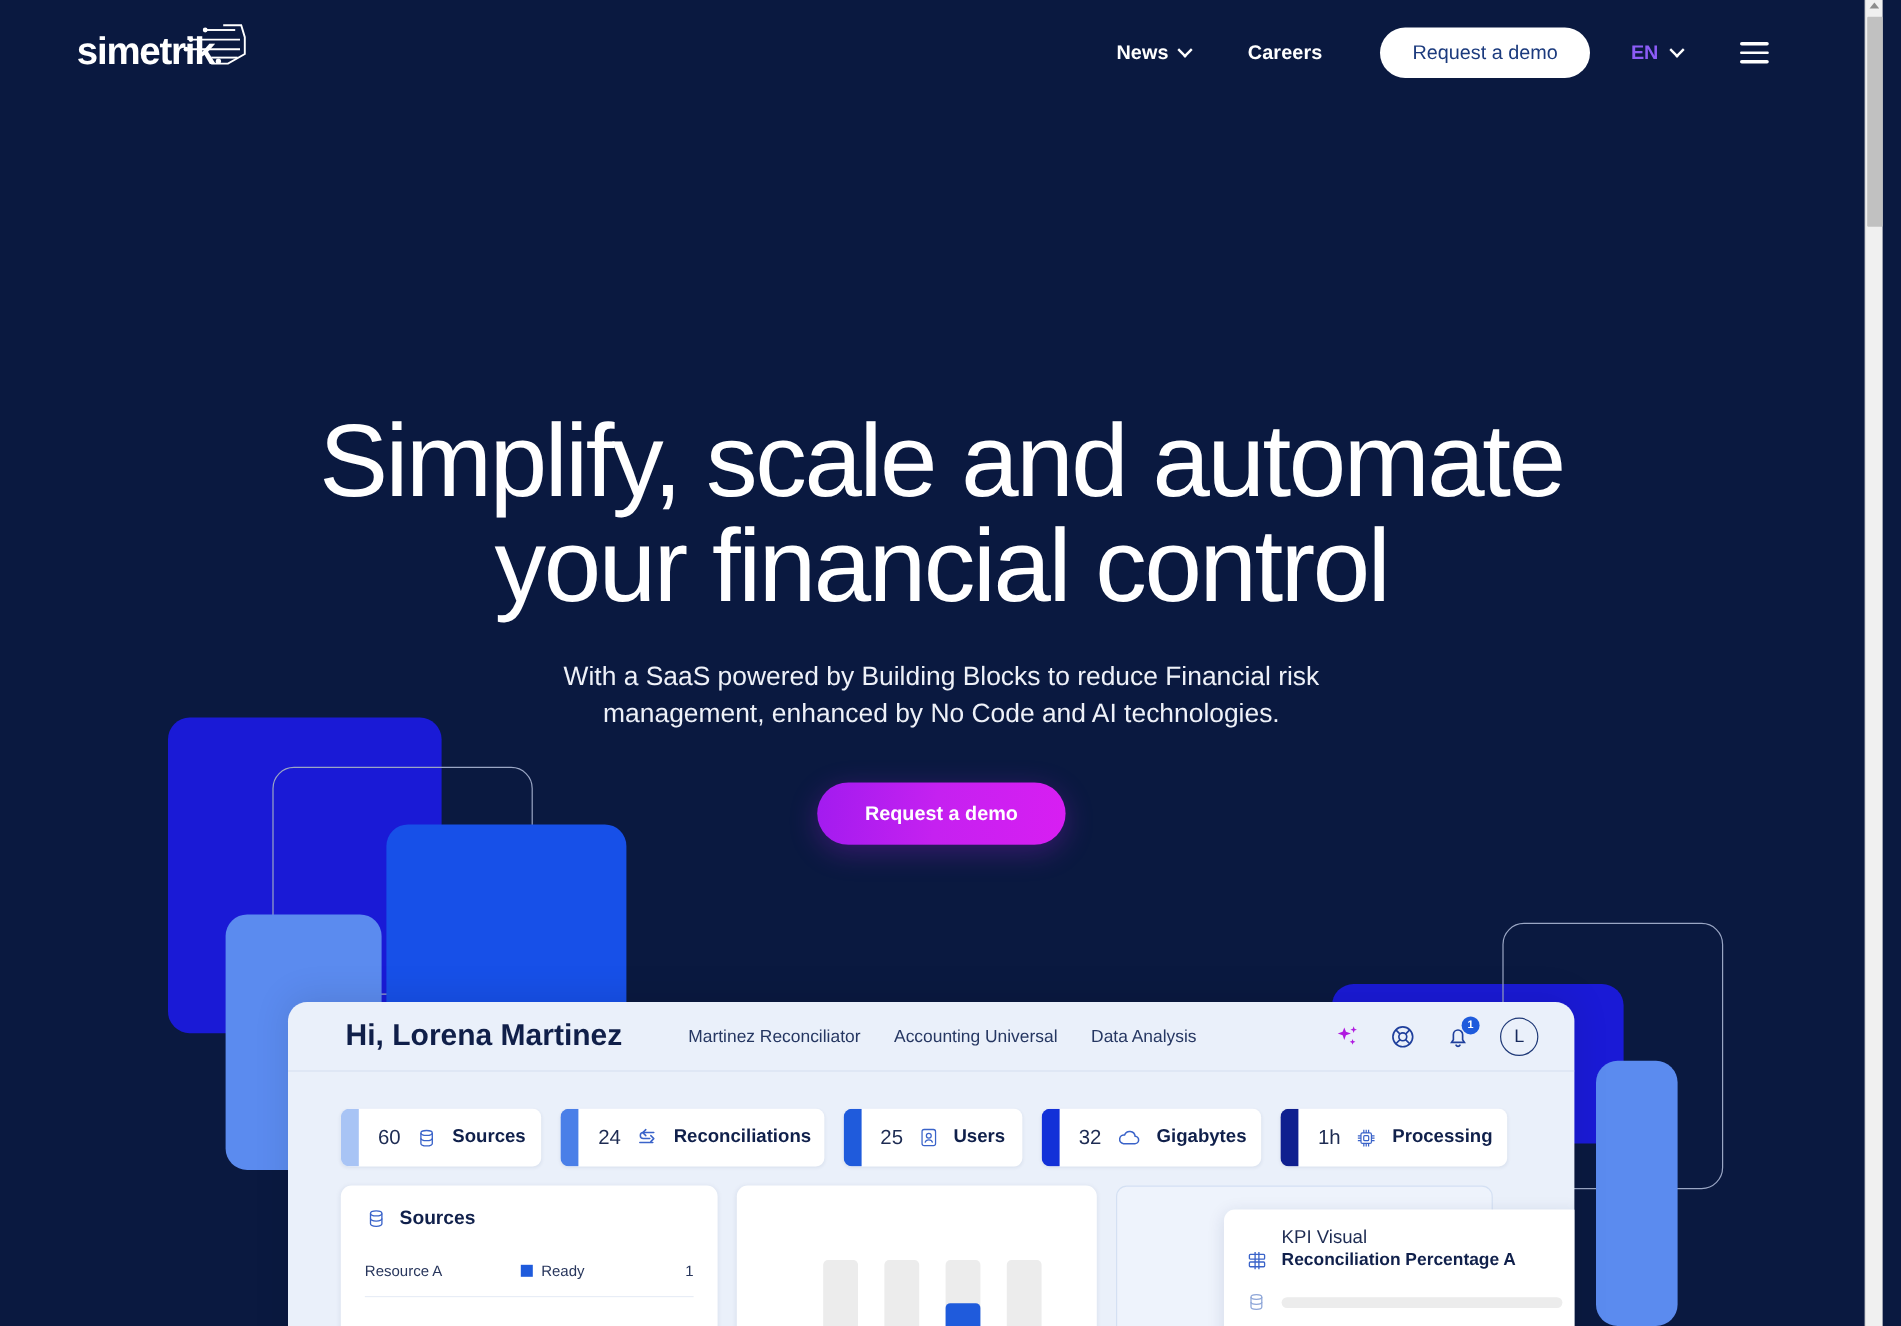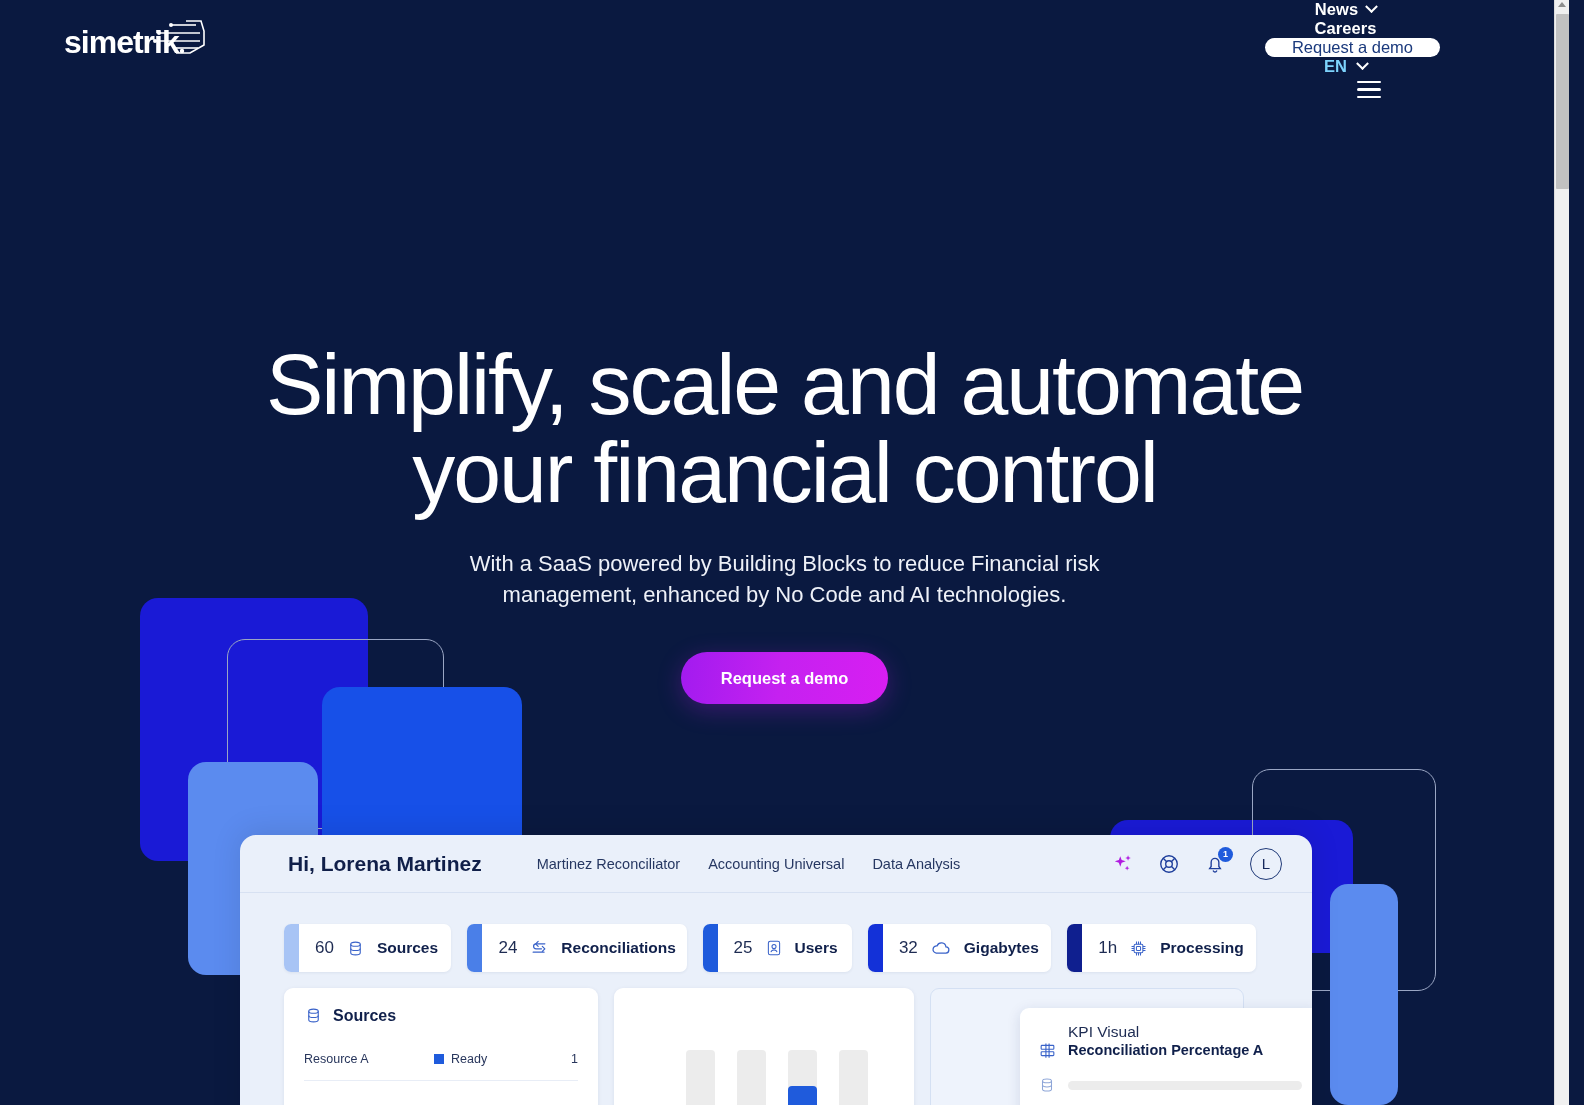--- a/index.html
+++ b/index.html
@@ -60,21 +60,21 @@
     display:flex; align-items:center;
     z-index:40;
   }
   .logo {
     position:absolute; left:64px; top:15px;
     width:140px; height:58px;
   }
   .nav {
     position:absolute; right:95px; top:0;
     height:88px;
-    display:flex; align-items:center; gap:0;flex-direction:column;
+    display:flex; align-items:center; gap:0;
   }
   .nav-link {
     color:#ffffff;
     font-size:16.5px;
     font-weight:700;
     letter-spacing:.1px;
     display:flex; align-items:center; gap:9px;
     cursor:pointer;
     margin-right:48px;
     white-space:nowrap;
@@ -105,21 +105,21 @@
     padding:0 27px;
     height:42px;
     display:flex; align-items:center;
     font-size:16.5px; font-weight:400;
     cursor:pointer;
     margin-right:34px;
     white-space:nowrap;
   }
   .lang {
     display:flex; align-items:center; gap:11px;
-    color:#7dd3fc; font-size:16.5px; font-weight:700;
+    color:#8b5cf6; font-size:16.5px; font-weight:700;
     cursor:pointer; margin-right:48px;
   }
   .burger { width:24px; cursor:pointer; }
   .burger span {
     display:block; height:2.4px; background:#ffffff;
     border-radius:2px; margin:5px 0;
   }
 
   
   .hero {
@@ -164,21 +164,21 @@
     overflow:hidden;
     z-index:30;
   }
   .dash-top {
     height:58px;
     display:flex; align-items:center;
     padding:0 30px 0 48px;
     border-bottom:1px solid #d7e1f2;
   }
   .dash-hi {
-    font-size:21px; font-weight:700; color:#101f49;
+    font-size:25px; font-weight:700; color:#101f49;
     white-space:nowrap;
   }
   .dash-tabs { display:flex; gap:28px; margin-left:55px; }
   .dash-tab {
     font-size:14.5px; color:#263762; font-weight:400;
     cursor:pointer; white-space:nowrap;
   }
   .dash-icons {
     margin-left:auto;
     display:flex; align-items:center; gap:24px;

